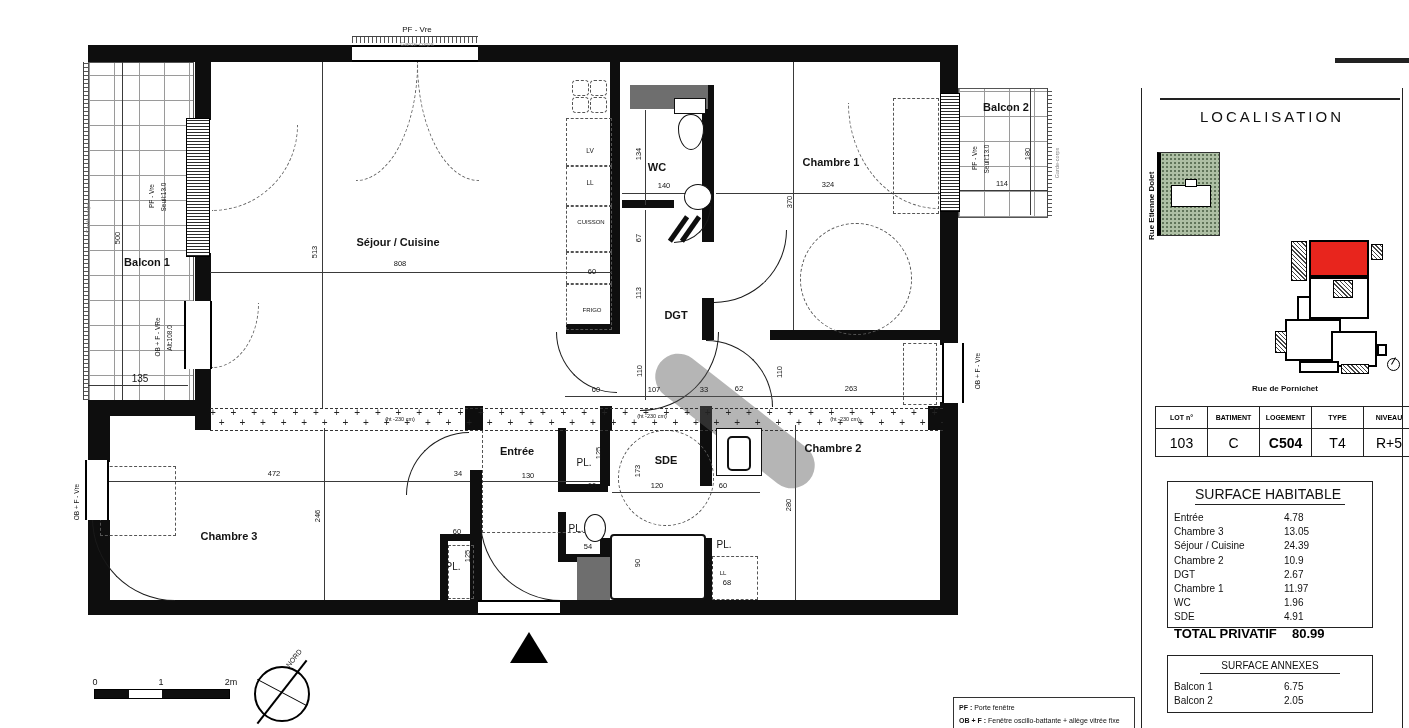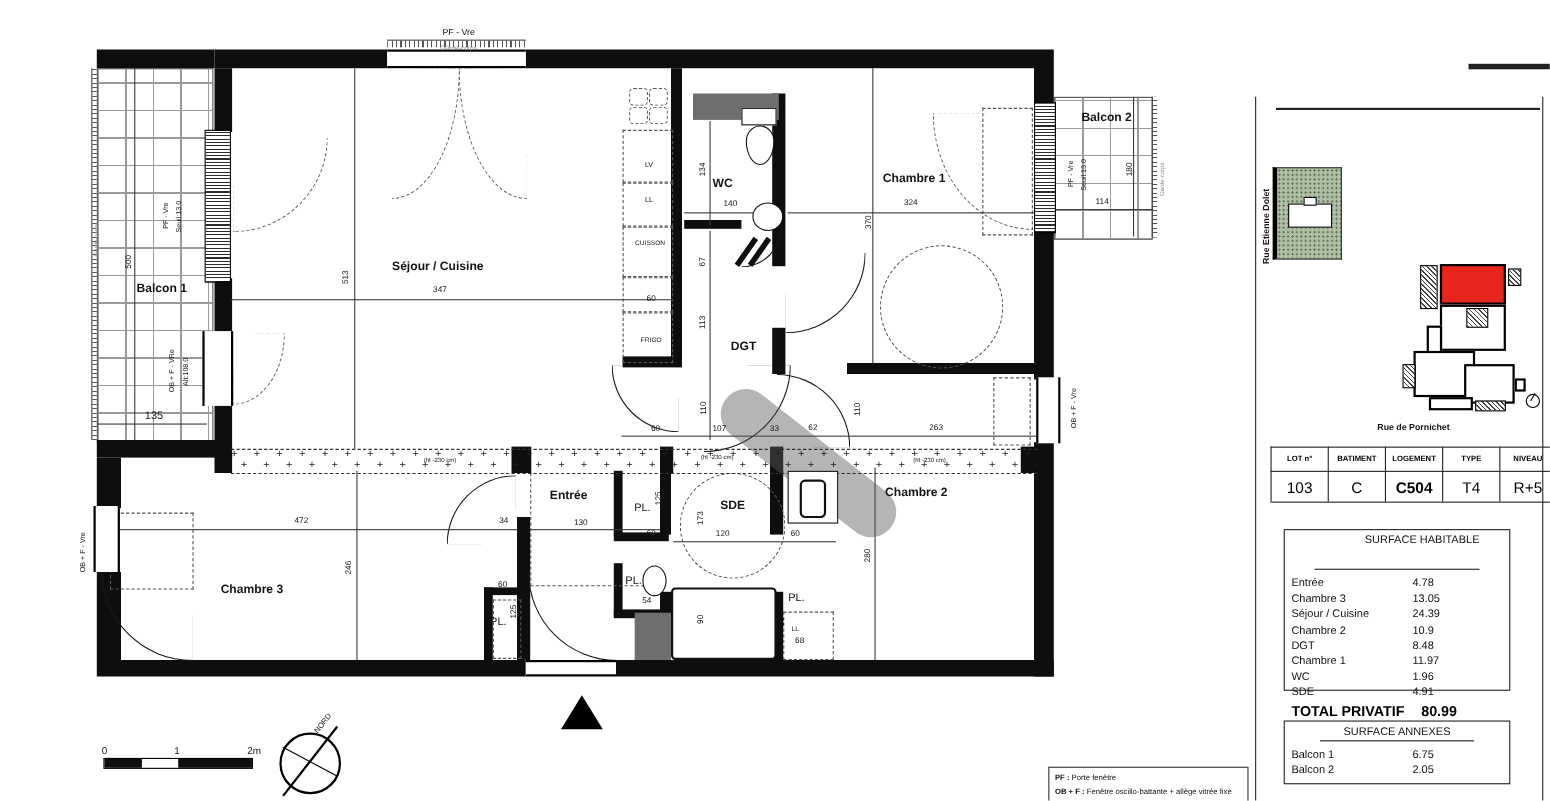--- a/index.html
+++ b/index.html
@@ -211,21 +211,21 @@
         <span class="lbl" style="left: 229px; top: 536px; font-size: 11px; font-weight: 700;">Chambre 3</span>
         <span class="lbl" style="left: 517px; top: 451px; font-size: 11px; font-weight: 700;">Entrée</span>
         <span class="lbl" style="left: 666px; top: 460px; font-size: 11px; font-weight: 700;">SDE</span>
         <span class="lbl" style="left: 584px; top: 462px; font-size: 10px;">PL.</span>
         <span class="lbl" style="left: 576px; top: 528px; font-size: 10px;">PL.</span>
         <span class="lbl" style="left: 724px; top: 544px; font-size: 10px;">PL.</span>
         <span class="lbl" style="left: 453px; top: 566px; font-size: 10px;">PL.</span>
         <span class="lbl rot" style="left: 117px; top: 238px; font-size: 7.5px;">500</span>
         <span class="lbl" style="left: 140px; top: 378px; font-size: 10px;">135</span>
         <span class="lbl rot" style="left: 314px; top: 252px; font-size: 7.5px;">513</span>
-        <span class="lbl" style="left: 400px; top: 263px; font-size: 7.5px;">347</span>
+        <span class="lbl" style="left: 400px; top: 263px; font-size: 7.5px;">808</span>
         <span class="lbl" style="left: 828px; top: 184px; font-size: 7.5px;">324</span>
         <span class="lbl rot" style="left: 789px; top: 202px; font-size: 7.5px;">370</span>
         <span class="lbl" style="left: 1002px; top: 183px; font-size: 7.5px;">114</span>
         <span class="lbl rot" style="left: 1027px; top: 154px; font-size: 7.5px;">180</span>
         <span class="lbl rot" style="left: 638px; top: 154px; font-size: 7.5px;">134</span>
         <span class="lbl" style="left: 664px; top: 185px; font-size: 7.5px;">140</span>
         <span class="lbl rot" style="left: 638px; top: 238px; font-size: 7.5px;">67</span>
         <span class="lbl" style="left: 592px; top: 271px; font-size: 7.5px;">60</span>
         <span class="lbl rot" style="left: 638px; top: 293px; font-size: 7.5px;">113</span>
         <span class="lbl rot" style="left: 639px; top: 371px; font-size: 7.5px;">110</span>
@@ -278,20 +278,21 @@
       </div>
   </div>
 
   <div id="panel" class="abs" style="left:1135px;top:0;width:274px;height:728px;">
 
     <div class="pline" style="left:200px;top:58px;width:74px;height:5px;"></div>
     <div class="pline" style="left:6px;top:88px;width:1px;height:640px;"></div>
     <div class="pline" style="left:267px;top:88px;width:1px;height:640px;"></div>
     <div class="pline" style="left:25px;top:98px;width:240px;height:2px;"></div>
 
+    <div class="ptxt" style="left:0;top:108px;width:274px;text-align:center;font-size:15px;letter-spacing:3px;color:#111;">LOCALISATION</div>
 
     <div class="greenmap" style="left:22px;top:152px;width:58px;height:82px;">
       <div class="bld" style="left:10px;top:32px;width:40px;height:22px;border-width:1.5px;"></div>
       <div class="bld" style="left:24px;top:26px;width:12px;height:8px;border-width:1px;"></div>
     </div>
     <div class="ptxt rot" style="left:12px;top:240px;font-size:8px;font-weight:700;transform:rotate(-90deg);transform-origin:left top;white-space:nowrap;">Rue Etienne Dolet</div>
 
     <div class="abs" style="left:140px;top:236px;width:120px;height:145px;">
       <div class="bhatch" style="left:16px;top:5px;width:16px;height:40px;"></div>
       <div class="abs" style="left:34px;top:4px;width:60px;height:37px;background:#e8251d;border:2px solid #000;box-sizing:border-box;"></div>
@@ -318,40 +319,40 @@
       <div class="cell" style="left:156px;top:0;width:52px;height:22px;font-size:7px;font-weight:700;line-height:22px;">TYPE</div>
       <div class="cell" style="left:208px;top:0;width:51px;height:22px;font-size:7px;font-weight:700;line-height:22px;">NIVEAU</div>
       <div class="cell" style="left:0;top:22px;width:52px;height:28px;font-size:14px;line-height:28px;">103</div>
       <div class="cell" style="left:52px;top:22px;width:52px;height:28px;font-size:14px;line-height:28px;">C</div>
       <div class="cell" style="left:104px;top:22px;width:52px;height:28px;font-size:14px;font-weight:700;line-height:28px;">C504</div>
       <div class="cell" style="left:156px;top:22px;width:52px;height:28px;font-size:14px;line-height:28px;">T4</div>
       <div class="cell" style="left:208px;top:22px;width:51px;height:28px;font-size:14px;line-height:28px;">R+5</div>
     </div>
 
     <div class="sbox" style="left:32px;top:481px;width:206px;height:147px;padding:4px 6px;box-sizing:border-box;">
-      <div style="text-align:right;font-size:10px;color:#111;border-bottom:1px solid #222;padding-bottom:20px;width:150px;margin:0 auto 6px auto;">SURFACE HABITABLE</div>
+      <div style="text-align:left;font-size:14px;color:#111;border-bottom:1px solid #222;padding-bottom:2px;width:150px;margin:0 auto 6px auto;">SURFACE HABITABLE</div>
       <div class="srow">
           <span class="sl">Entrée</span>
           <span class="sv">4.78</span>
         </div>
       <div class="srow">
           <span class="sl">Chambre 3</span>
           <span class="sv">13.05</span>
         </div>
       <div class="srow">
           <span class="sl">Séjour / Cuisine</span>
           <span class="sv">24.39</span>
         </div>
       <div class="srow">
           <span class="sl">Chambre 2</span>
           <span class="sv">10.9</span>
         </div>
       <div class="srow">
           <span class="sl">DGT</span>
-          <span class="sv">8.48</span>
+          <span class="sv">2.67</span>
         </div>
       <div class="srow">
           <span class="sl">Chambre 1</span>
           <span class="sv">11.97</span>
         </div>
       <div class="srow">
           <span class="sl">WC</span>
           <span class="sv">1.96</span>
         </div>
       <div class="srow">

